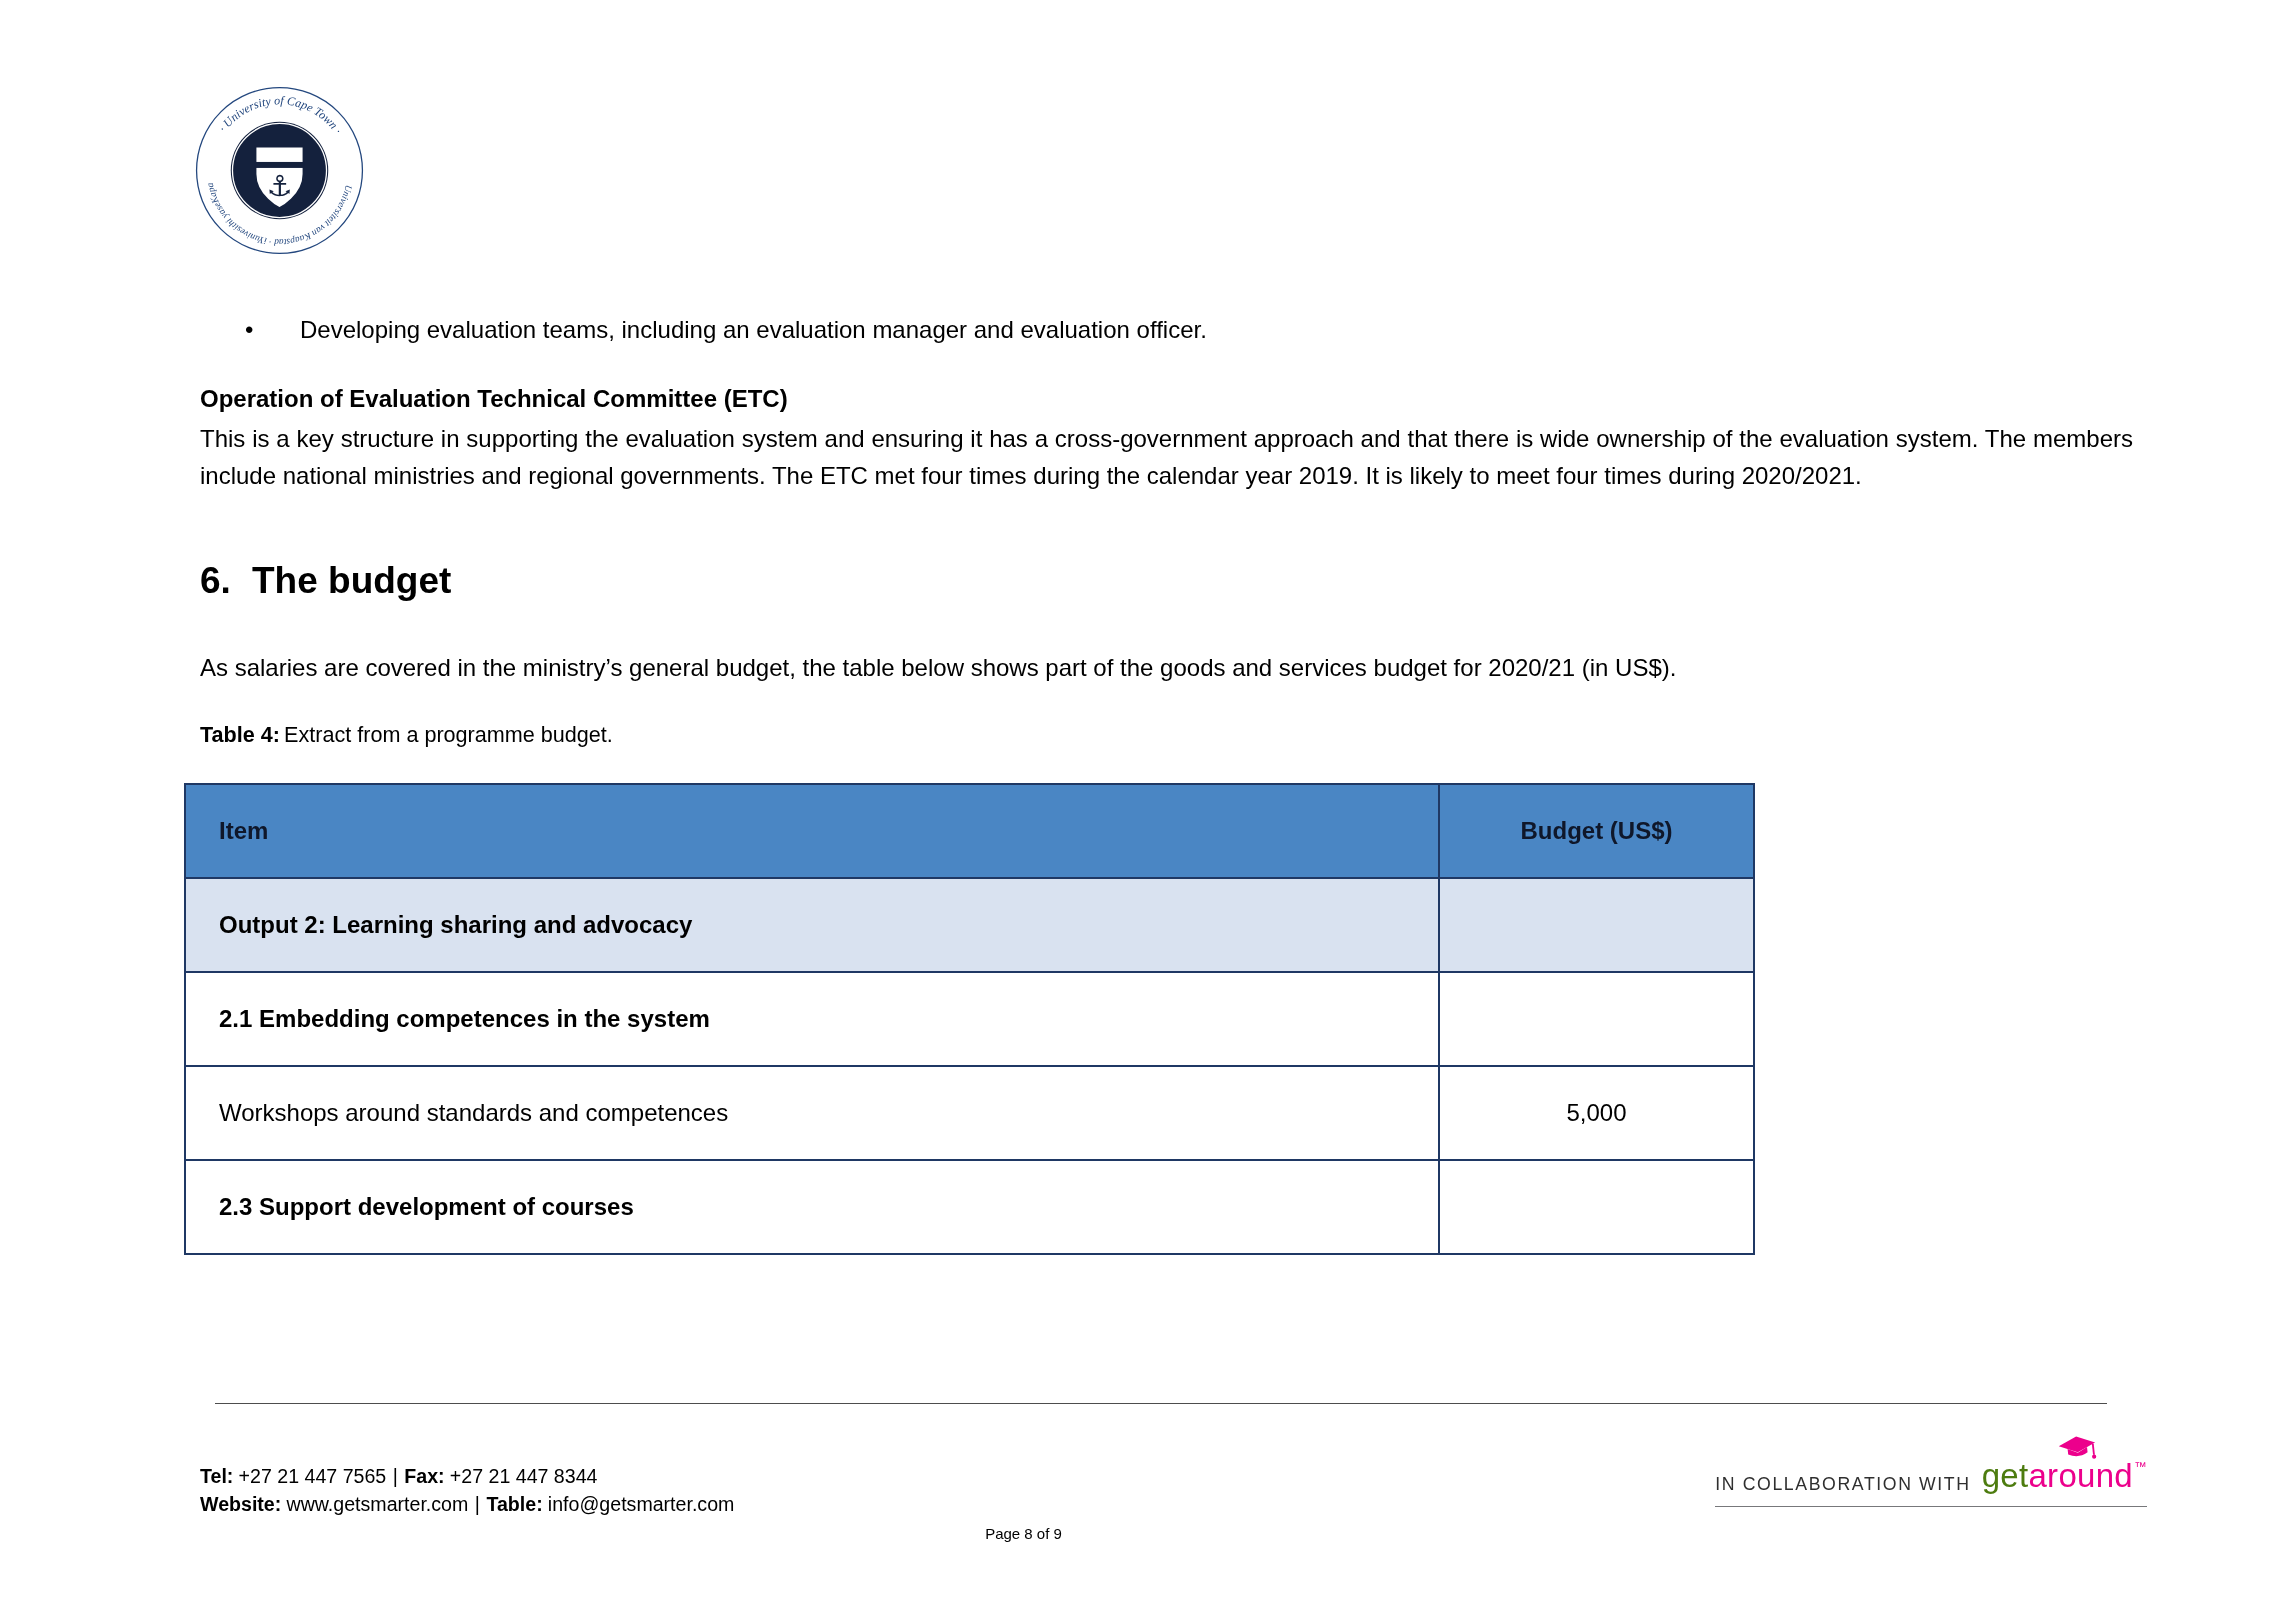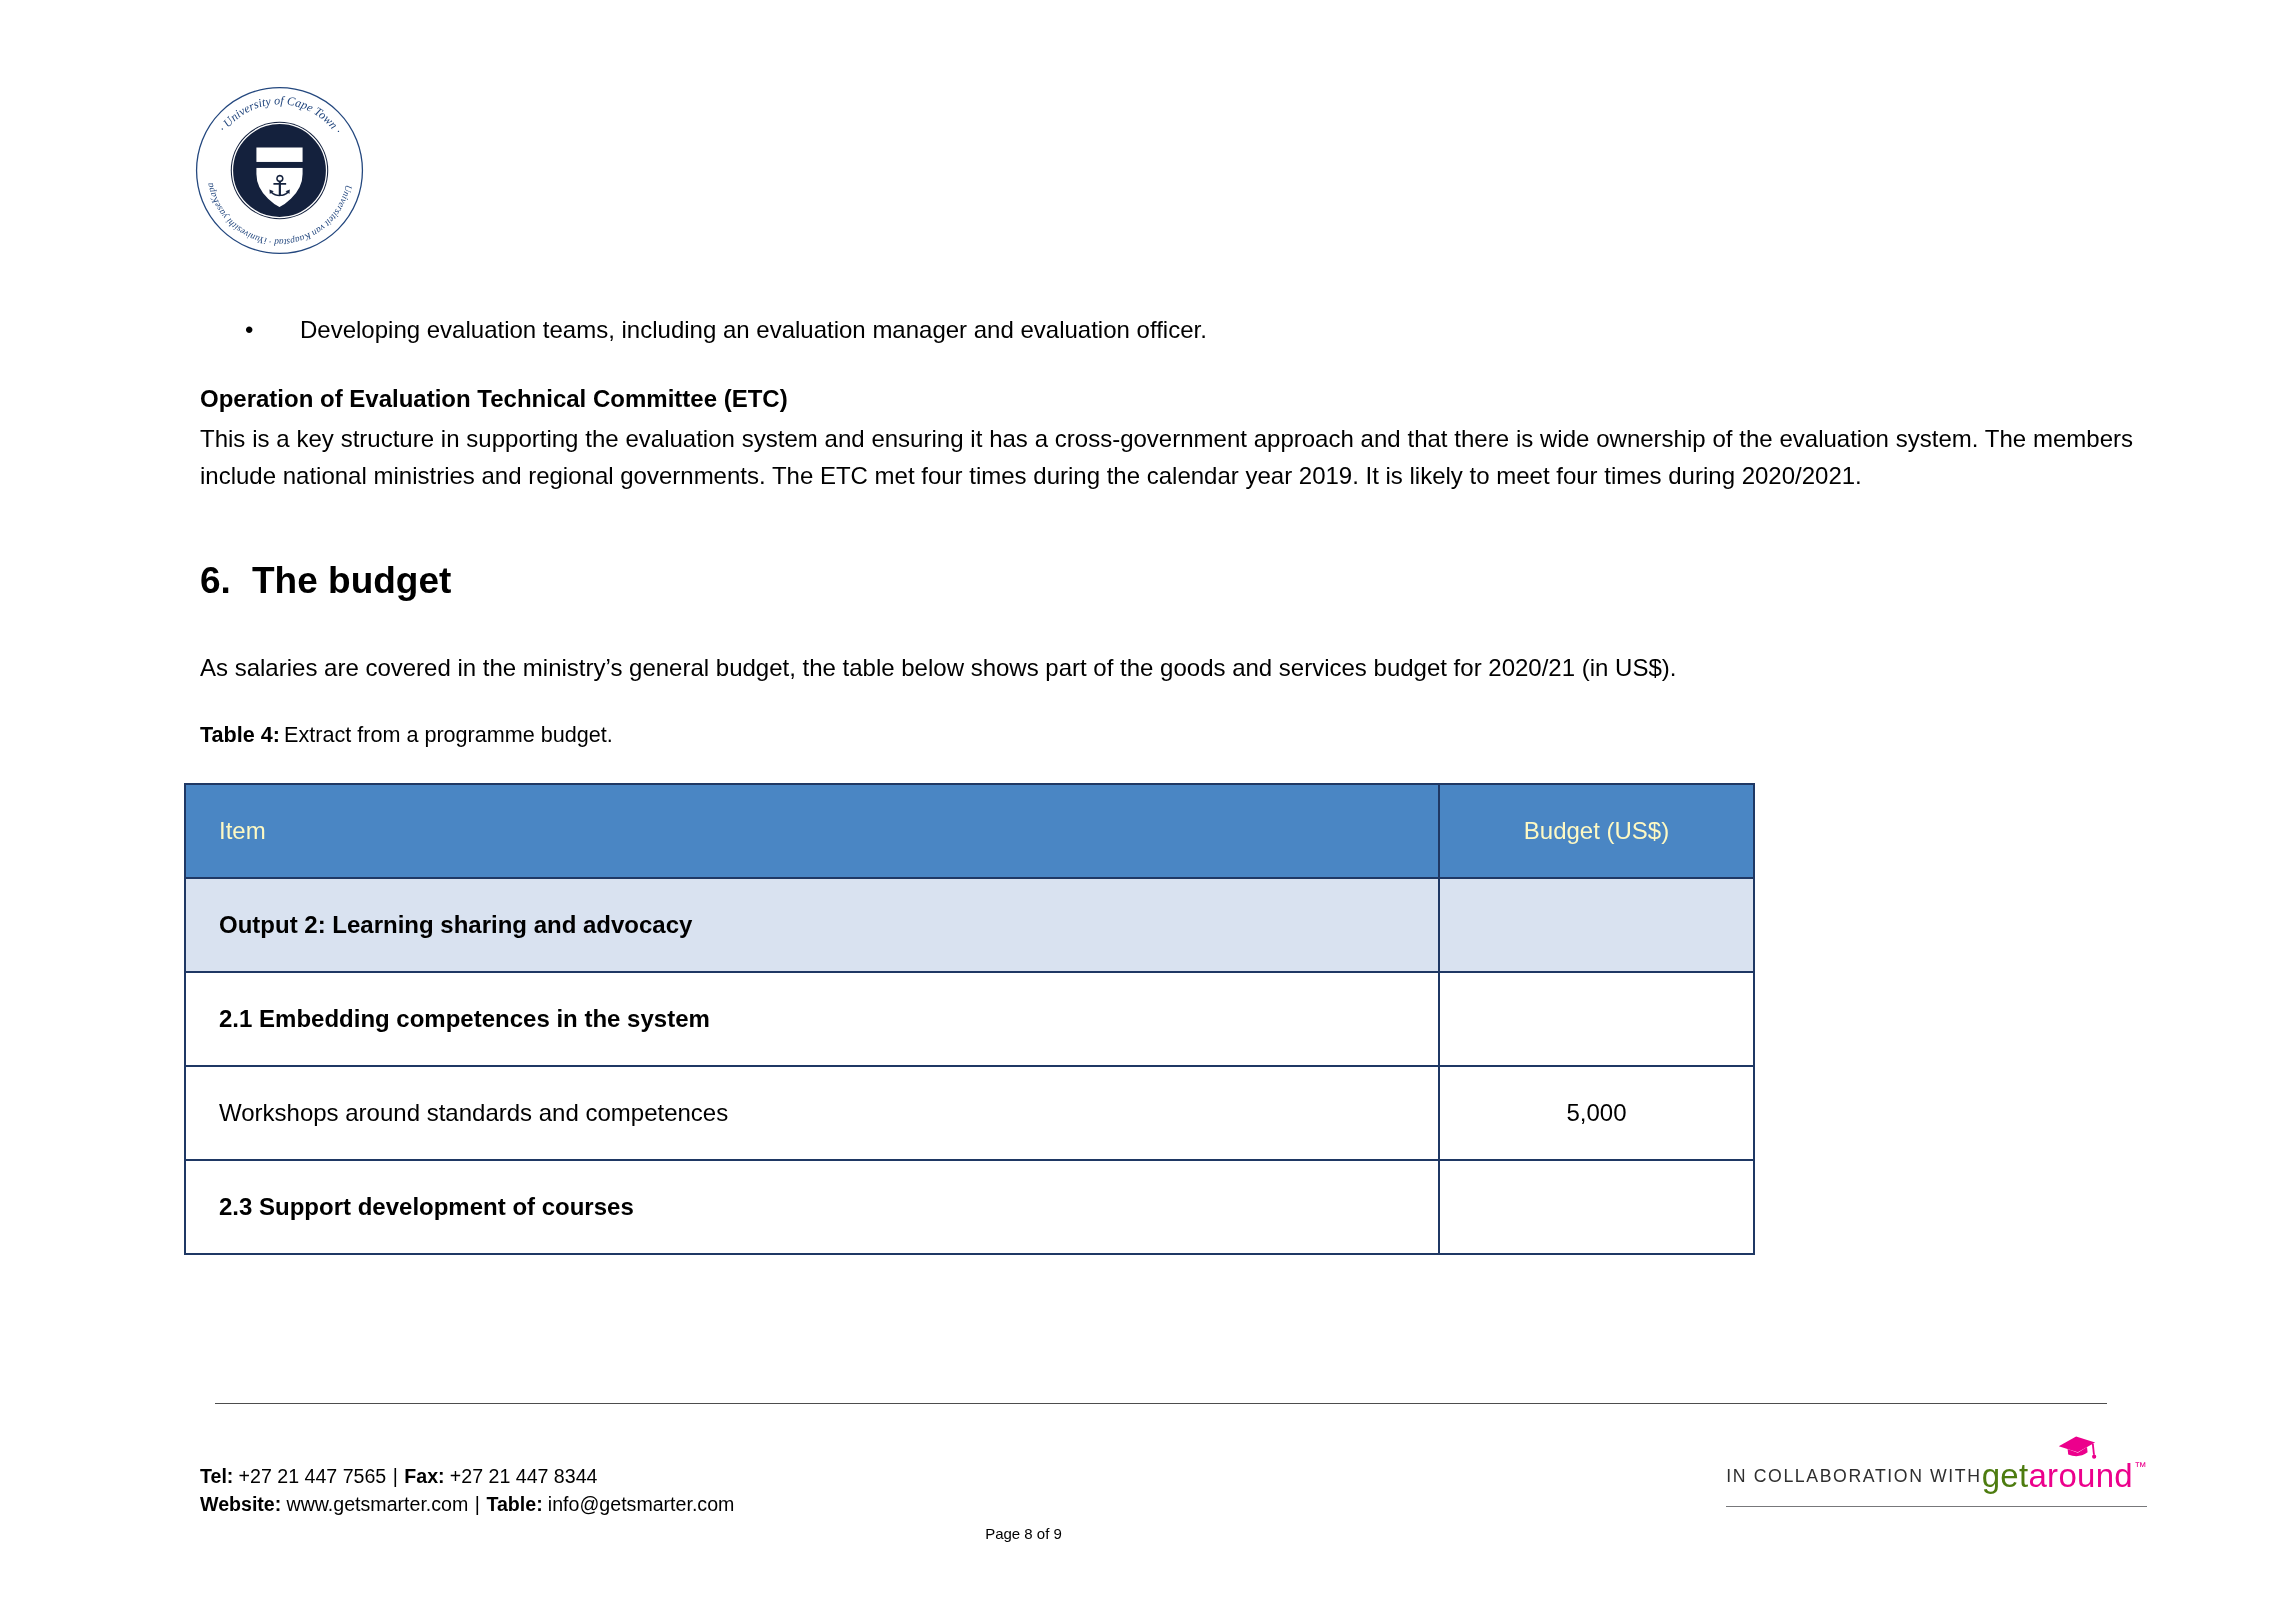--- a/index.html
+++ b/index.html
@@ -27,34 +27,34 @@
 
   .table-caption { position:absolute; left:200px; top:722px; font-size:21.6px; }
   .table-caption .cap-label { font-weight:bold; margin-right:4px; }
 
   
   .budget-table { position:absolute; left:184px; top:783px; width:1569px; border-collapse:collapse; table-layout:fixed; }
   .budget-table th, .budget-table td {
     border:2px solid #1F3864; height:94px; font-size:24px;
     padding:0 33px; vertical-align:middle; background:#ffffff;
   }
-  .budget-table th { background:#4A86C4; font-weight:normal; color:#fef9c3; text-align:left; }
+  .budget-table th { background:#4A86C4; font-weight:bold; color:#0f172a; text-align:left; }
   .budget-table th.budget-col, .budget-table td.budget-cell { text-align:center; padding:0 13px; }
   .budget-table tr.row-accent td { background:#D9E2F0; }
   .budget-table tr.row-bold td.item-cell { font-weight:bold; }
 
   
   .footer-rule { position:absolute; left:215px; top:1403px; width:1892px; border-top:1.3px solid #4d4d4d; height:0; }
   .footer-contact { position:absolute; left:200px; top:1463px; font-size:19.6px; line-height:27.5px; }
   .footer-contact .lbl { font-weight:bold; margin-right:5.2px; }
   .footer-contact .sep { margin:0 6.5px; }
   .page-number { position:absolute; left:0; top:1525px; width:2047px; text-align:center; font-size:15px; }
 
   
-  .collab { position:absolute; right:148px; top:1457px; display:flex; align-items:center; gap:0;
+  .collab { position:absolute; right:148px; top:1457px; display:flex; align-items:flex-end; gap:11px;
             border-bottom:1.3px solid #77787B; padding-bottom:10.5px; }
   .collab-text { font-size:17.7px; letter-spacing:1.6px; color:#2F2F2F; }
   .brand { position:relative; font-size:33px; letter-spacing:0.3px; }
   .brand .get { color:#4d7c0f; }
   .brand .smarter { color:#EC008C; }
   .brand .tm { font-size:12.4px; color:#EC008C; position:relative; top:-15.7px; margin-left:1.3px; }
   .cap-icon { position:absolute; left:46%; top:-21px; width:39px; height:27.5px; transform:rotate(-6deg); }
 </style>
 </head>
 <body>

